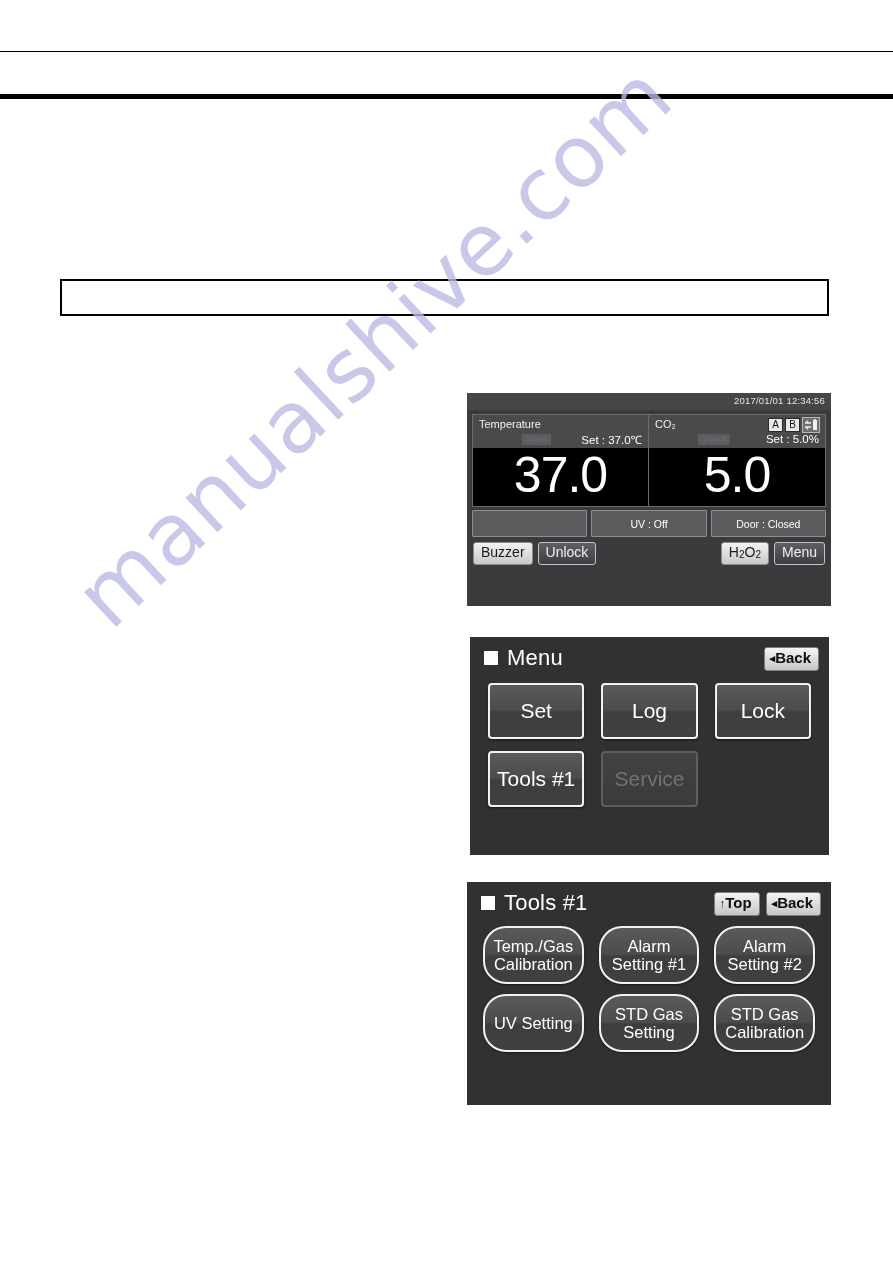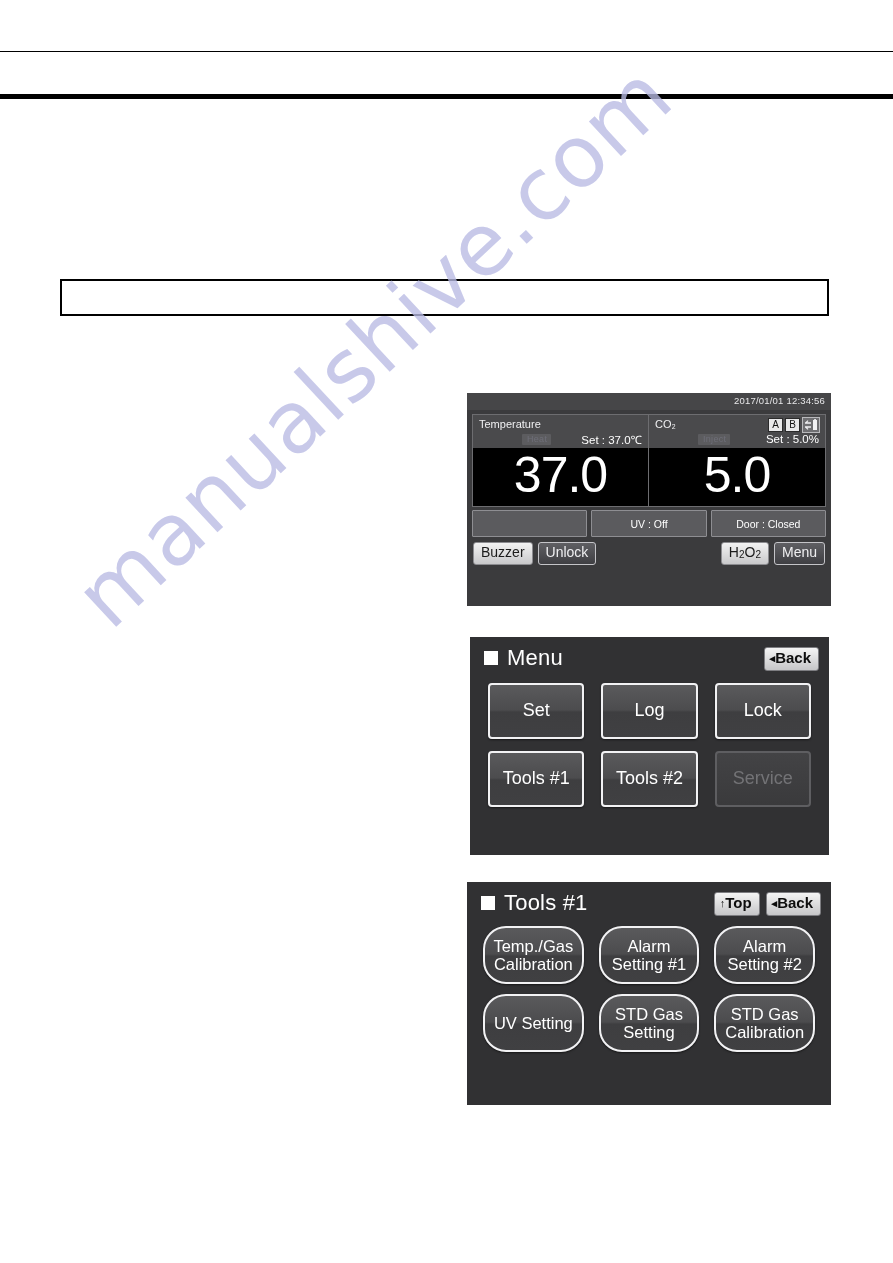--- a/index.html
+++ b/index.html
@@ -315,21 +315,21 @@
     grid-template-columns: repeat(3, 1fr);
     gap: 12px 17px;
     padding: 4px 18px 16px 18px;
   }
   .keybtn {
     height: 56px;
     background: linear-gradient(#5a5a5c 0%, #4c4c4e 48%, #3e3e40 52%, #404042 100%);
     border: 2px solid #f2f2f4;
     border-radius: 4px;
     color: #ffffff;
-    font-size: 18px;
+    font-size: 21px;
     display: flex;
     align-items: center;
     justify-content: center;
     text-align: center;
     line-height: 1.1;
     box-sizing: border-box;
     box-shadow: 0 1px 2px rgba(0,0,0,.55);
   }
   .keybtn.small { font-size: 16.5px; border-radius: 23px; }
   .keybtn.disabled {
@@ -428,21 +428,20 @@
     <span class="mp-title">Menu</span>
     <span class="mp-headbtns">
       <span class="navbtn"><span class="caret">◂</span><span>Back</span></span>
     </span>
   </div>
   <div class="mp-grid">
     <div class="keybtn">Set</div>
     <div class="keybtn">Log</div>
     <div class="keybtn">Lock</div>
     <div class="keybtn">Tools #1</div>
-    <div class="keybtn">Tools #2</div>
     <div class="keybtn disabled">Service</div>
   </div>
 </div>
 
 <div class="lcd menu-panel" id="panel-tools">
   <div class="mp-head">
     <span class="mp-square"></span>
     <span class="mp-title">Tools #1</span>
     <span class="mp-headbtns">
       <span class="navbtn"><span class="caret">↑</span><span>Top</span></span>

